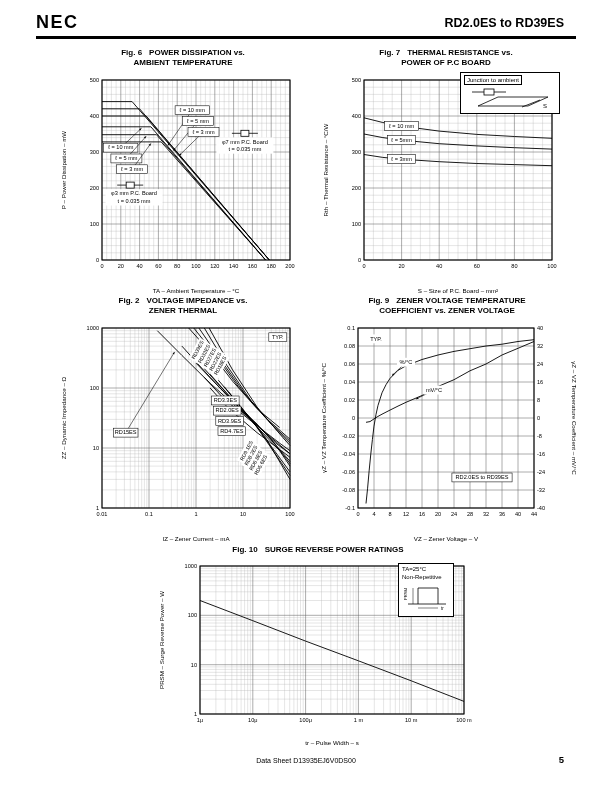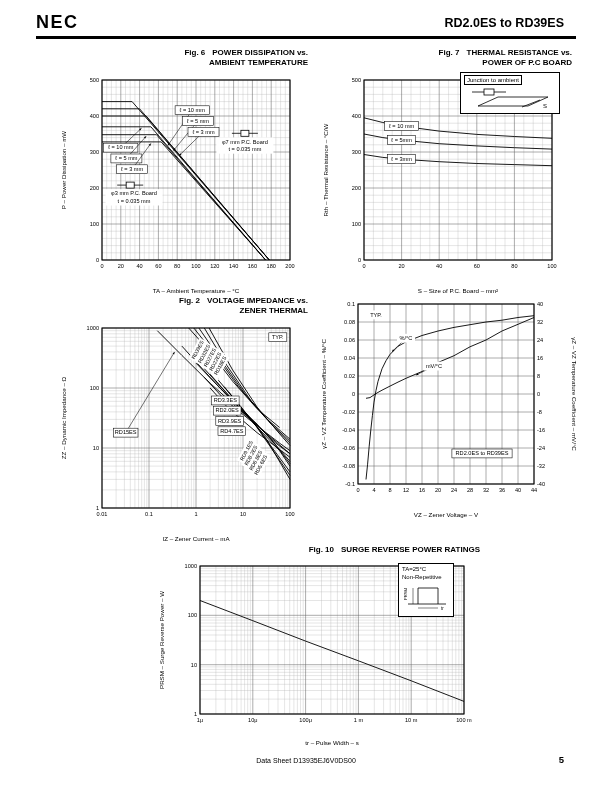--- a/index.html
+++ b/index.html
@@ -9,21 +9,21 @@
   .hdr{position:absolute;top:10px;left:36px;right:48px;height:24px;}
   .logo{position:absolute;left:0;top:2px;font-size:18px;font-weight:bold;letter-spacing:1.5px;}
   .parttitle{position:absolute;right:0;top:6px;font-size:12.5px;font-weight:bold;}
   .rule{position:absolute;top:36px;left:36px;right:36px;height:2.5px;background:#000;}
   .fig{position:absolute;}
   .f6{left:58px;top:48px;width:250px;}
   .f7{left:320px;top:48px;width:252px;}
   .f8{left:58px;top:296px;width:250px;}
   .f9{left:318px;top:296px;width:258px;}
   .f10{left:156px;top:545px;width:324px;}
-  .ftitle{text-align:right;font-size:8px;font-weight:bold;line-height:1.3;margin-bottom:3px;}
+  .ftitle{text-align:center;font-size:8px;font-weight:bold;line-height:1.3;margin-bottom:3px;}
   .flabel{margin-right:7px;}
   svg.chart{display:block;}
   svg text{font-family:"Liberation Sans",sans-serif;fill:#000;}
   .jbox{position:absolute;top:24px;right:12px;border:1px solid #000;background:#fff;
         padding:2px 3px;font-size:6px;}
   .jt{border:0.7px solid #000;display:inline-block;padding:1px 2px;margin-bottom:1px;}
   .sbox{position:absolute;top:18px;right:26px;border:1px solid #000;background:#fff;
         padding:2px 3px;font-size:6px;line-height:1.25;text-align:left;}
   .footer{position:absolute;left:36px;right:36px;top:757px;height:20px;}
   .docid{text-align:center;font-size:7px;}
@@ -466,20 +466,24 @@
         <line x1="67.7" y1="112.7" x2="116.6" y2="31.9" stroke="#000" stroke-width="0.55"></line>
         <polygon points="116.6,31.9 116.2,34.4 114.5,33.4" fill="#000"></polygon>
         <g>
           <rect x="55.5" y="108.2" width="24.5" height="8.9" fill="#fff" stroke="#000" stroke-width="0.55"></rect>
           <text x="67.7" y="114.4" font-size="5.6" text-anchor="middle">RD15ES</text>
         </g>
       </svg>
   </div>
 
   <div class="fig f9">
+    <div class="ftitle">
+      <div><span class="flabel">Fig. 9</span><span>ZENER VOLTAGE TEMPERATURE</span></div>
+      <div>COEFFICIENT vs. ZENER VOLTAGE</div>
+    </div>
     <svg class="chart" width="258" height="224">
         <g stroke="#b5b5b5" stroke-width="0.35"></g>
         <g stroke="#666" stroke-width="0.55">
           <line x1="40" y1="8" x2="40" y2="188"></line>
           <line x1="56" y1="8" x2="56" y2="188"></line>
           <line x1="72" y1="8" x2="72" y2="188"></line>
           <line x1="88" y1="8" x2="88" y2="188"></line>
           <line x1="104" y1="8" x2="104" y2="188"></line>
           <line x1="120" y1="8" x2="120" y2="188"></line>
           <line x1="136" y1="8" x2="136" y2="188"></line>

